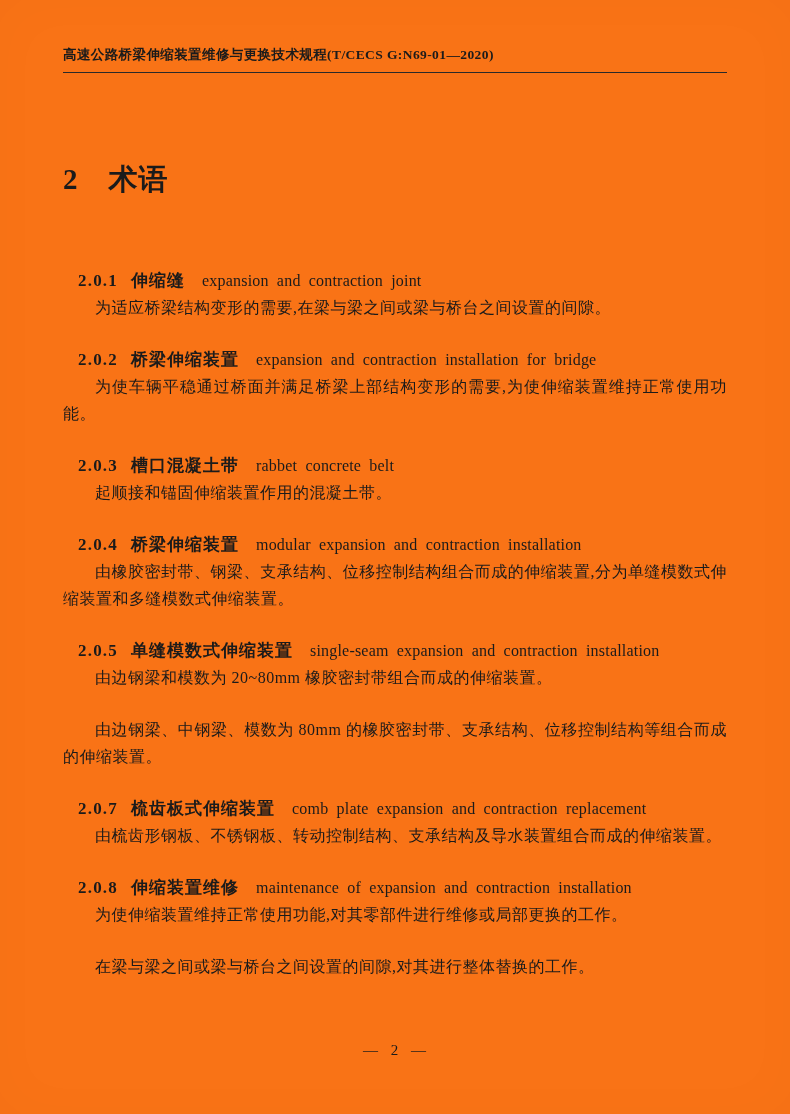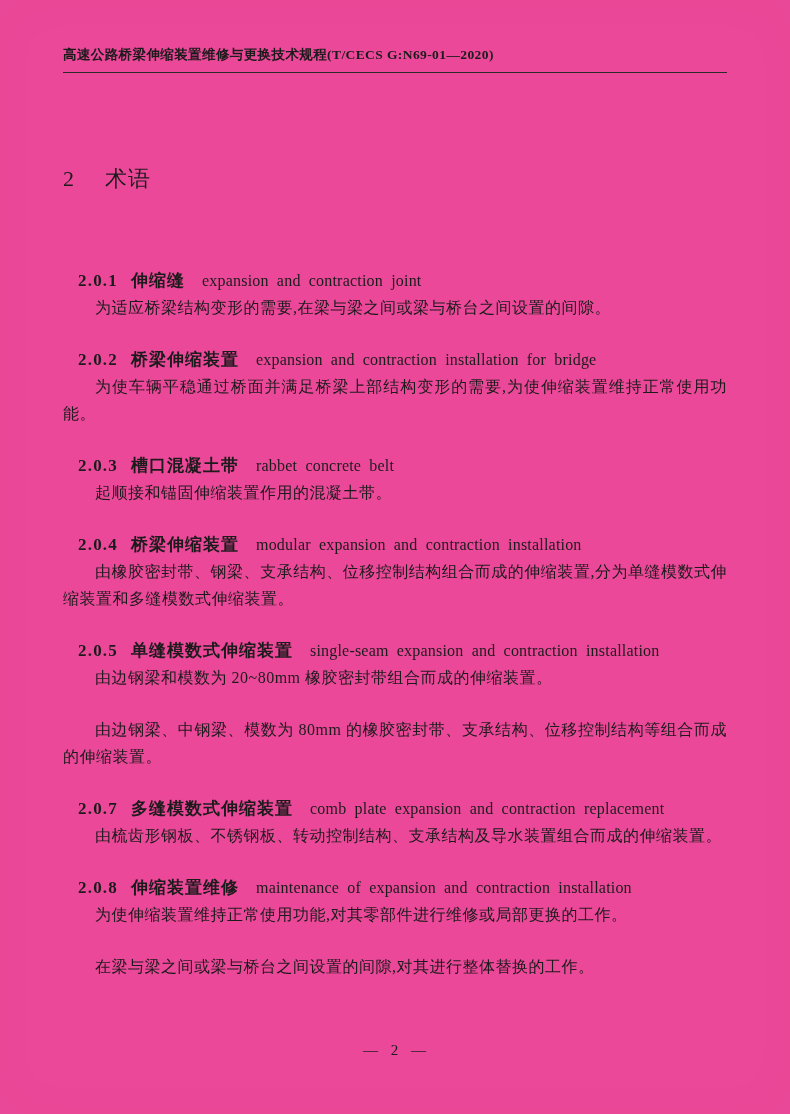--- a/index.html
+++ b/index.html
@@ -5,43 +5,43 @@
   html, body {
     margin: 0;
     padding: 0;
     background: #ffffff;
   }
   .page {
     position: relative;
     width: 790px;
     height: 1114px;
     margin: 0;
-    background: #ec4899;
+    background: #f97316;
     box-sizing: border-box;
     overflow: hidden;
     font-family: "Liberation Serif", "DejaVu Serif", serif;
     color: #1b1b1b;
     box-shadow: inset 0 0 60px rgba(0,0,0,0.02);
   }
   .running-header-wrap {
     margin: 0 63px;
     padding-top: 46px;
     padding-bottom: 8px;
     border-bottom: 1.5px solid #2a2a2a;
   }
   .running-header {
     font-size: 13.5px;
     font-weight: bold;
     letter-spacing: 0.4px;
     white-space: nowrap;
   }
   .chapter {
     margin: 88px 63px 0 63px;
-    font-size: 22px;
-    font-weight: 400;
+    font-size: 29px;
+    font-weight: 700;
     line-height: 36px;
     letter-spacing: 1px;
   }
   .chapter-number { margin-right: 30px; }
   .terms {
     margin: 70px 63px 0 63px;
   }
   .term { margin: 0 0 25px 0; }
   .term-head {
     margin: 0;
@@ -131,21 +131,21 @@
     </h2>
     <p class="term-def">由边钢梁和模数为 20~80mm 橡胶密封带组合而成的伸缩装置。</p>
   </section>
 
   <section class="term">
     <p class="term-def">由边钢梁、中钢梁、模数为 80mm 的橡胶密封带、支承结构、位移控制结构等组合而成的伸缩装置。</p>
   </section>
 
   <section class="term">
     <h2 class="term-head">
-      <span class="term-number">2.0.7</span><span class="term-zh">多缝模数式伸缩装置</span><span class="term-en">comb plate expansion and contraction replacement</span>
+      <span class="term-number">2.0.7</span><span class="term-zh">梳齿板式伸缩装置</span><span class="term-en">comb plate expansion and contraction replacement</span>
     </h2>
     <p class="term-def">由梳齿形钢板、不锈钢板、转动控制结构、支承结构及导水装置组合而成的伸缩装置。</p>
   </section>
 
   <section class="term">
     <h2 class="term-head">
       <span class="term-number">2.0.8</span><span class="term-zh">伸缩装置维修</span><span class="term-en">maintenance of expansion and contraction installation</span>
     </h2>
     <p class="term-def">为使伸缩装置维持正常使用功能,对其零部件进行维修或局部更换的工作。</p>
   </section>

